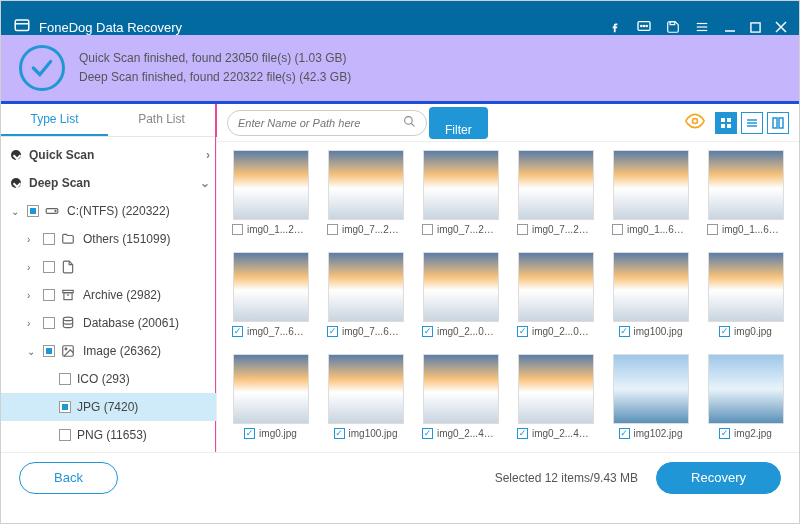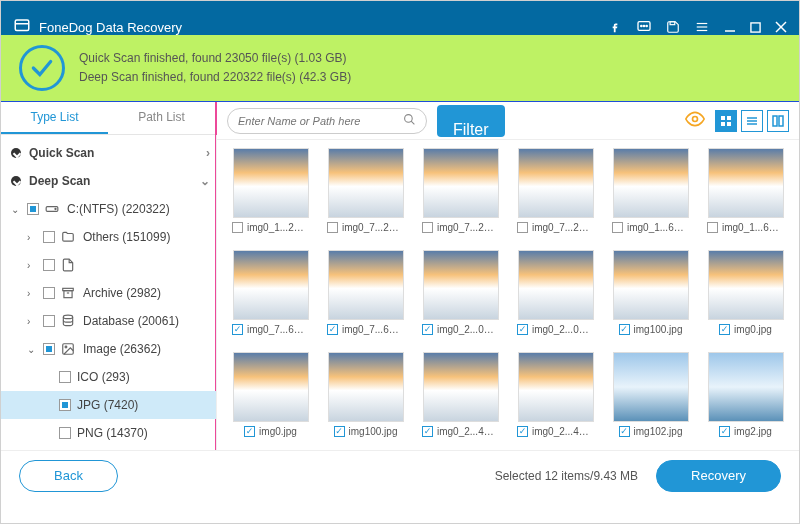--- a/index.html
+++ b/index.html
@@ -2,21 +2,21 @@
 <html><head>
 <meta charset="utf-8">
 <style>
 *{box-sizing:border-box;margin:0;padding:0;font-family:"Segoe UI",Arial,sans-serif}
 body{width:800px;height:524px;background:#fff;overflow:hidden;font-size:12px;color:#333;border:1px solid #d0d0d0}
 .titlebar{height:34px;background:#0369a1;display:flex;align-items:flex-end;padding:0 12px;color:#fff}
 .titlebar .logo{width:18px;height:18px;margin-right:8px;display:inline-block}
 .titlebar .title{font-size:13px;flex:1}
 .titlebar .win-icons{display:flex;gap:14px;align-items:center}
 .titlebar .win-icons span{display:flex;align-items:center;justify-content:center;cursor:pointer}
-.scan-banner{display:flex;align-items:center;padding:10px 18px;background:#bef264;border-bottom:1px solid #1d4ed8}
+.scan-banner{display:flex;align-items:center;padding:10px 18px;background:#c4b5fd;border-bottom:3px solid #1d4ed8}
 .scan-banner .ring{width:46px;height:46px;border:3px solid #2196d6;border-radius:50%;display:flex;align-items:center;justify-content:center;margin-right:14px}
 .scan-banner .ring svg{width:26px;height:26px}
 .scan-banner .lines{line-height:1.6;color:#555}
 .tabs{display:flex;border-bottom:1px solid #e5e5e5}
 .tab{flex:1;text-align:center;padding:8px 0;color:#888;cursor:pointer}
 .tab.active{color:#2196d6;border-bottom:2px solid #2196d6}
 .body{display:flex;height:348px}
 .sidebar{width:216px;border-right:1px solid #eee;overflow-y:auto;padding:4px 0}
 .tree-item{display:flex;align-items:center;height:28px;padding-right:6px;cursor:pointer}
 .tree-item.l0{padding-left:10px;font-weight:600}
@@ -27,24 +27,24 @@
 .tree-item .caret{width:12px;margin-right:4px;color:#666;font-size:10px}
 .tree-item .cb{width:12px;height:12px;border:1px solid #999;margin-right:6px;display:inline-flex;align-items:center;justify-content:center}
 .tree-item .cb.some{background:#fff}
 .tree-item .cb.some::after{content:"";display:block;width:6px;height:6px;background:#2196d6}
 .tree-item .ticon{width:16px;margin-right:6px;color:#666;display:flex;align-items:center}
 .tree-item .label{flex:1;color:#444;white-space:nowrap;overflow:hidden;text-overflow:ellipsis;font-size:12px}
 .tree-item .chev{color:#888;font-size:12px}
 .bul{width:10px;height:10px;border-radius:50%;background:#333;margin-right:8px;position:relative}
 .bul::after{content:"";position:absolute;left:3px;top:3px;width:4px;height:4px;border-left:2px solid #fff;border-bottom:2px solid #fff;transform:rotate(-45deg)}
 .main{flex:1;display:flex;flex-direction:column}
-.toolbar{height:38px;display:flex;align-items:center;padding:0 10px;gap:10px;border-bottom:1px solid #eee}
+.toolbar{height:38px;display:flex;align-items:center;padding:0 10px;gap:2px;border-bottom:1px solid #eee}
 .search{flex:0 0 200px;display:flex;align-items:center;border:1px solid #ccc;border-radius:14px;height:26px;padding:0 10px}
 .search input{border:none;outline:none;flex:1;font-size:11px;color:#666;font-style:italic;background:transparent}
-.filter-btn{background:#2196d6;color:#fff;border:none;border-radius:4px;height:28px;padding:16px 16px;font-size:16px;cursor:pointer}
+.filter-btn{background:#2196d6;color:#fff;border:none;border-radius:4px;height:28px;padding:16px 16px;font-size:12px;cursor:pointer}
 .spacer{flex:1}
 .view-icons{display:flex;align-items:center;gap:4px}
 .view-icons .eye{color:#f5a623;margin-right:6px}
 .view-btn{width:22px;height:22px;border:1px solid #2196d6;display:flex;align-items:center;justify-content:center;cursor:pointer;color:#2196d6;font-size:10px}
 .view-btn.active{background:#2196d6;color:#fff}
 .grid{flex:1;overflow-y:auto;padding:8px 10px 2px;display:grid;grid-template-columns:repeat(6,1fr);gap:6px 8px}
 .tile{display:flex;flex-direction:column;align-items:center}
 .thumb{width:76px;height:70px;border:1px solid #ddd;background:linear-gradient(to bottom,#5a7da9 0%,#f7c27b 35%,#fff 55%,#c8d4df 100%);position:relative;cursor:pointer}
 .thumb.island{background:linear-gradient(to bottom,#9ec7ea 0%,#e8f3fb 50%,#5b91b8 100%)}
 .tile-label{display:flex;align-items:center;gap:4px;margin-top:4px;width:100%;justify-content:center;font-size:10px;color:#555}
@@ -216,21 +216,21 @@
         <span class="label">ICO (293)</span>
       </div>
       <div class="tree-item l3 selected">
         <span class="caret"></span>
         <span class="cb some"></span>
         <span class="label">JPG (7420)</span>
       </div>
       <div class="tree-item l3">
         <span class="caret"></span>
         <span class="cb"></span>
-        <span class="label">PNG (14370)</span>
+        <span class="label">PNG (11653)</span>
       </div>
     </div>
   </div>
 
   <div class="main">
     <div class="toolbar">
       <div class="search">
         <input placeholder="Enter Name or Path here" style="">
         <span><svg width="13" height="13" viewBox="0 0 24 24" fill="none" stroke="#888" stroke-width="2">
               <circle cx="10" cy="10" r="7"></circle>

